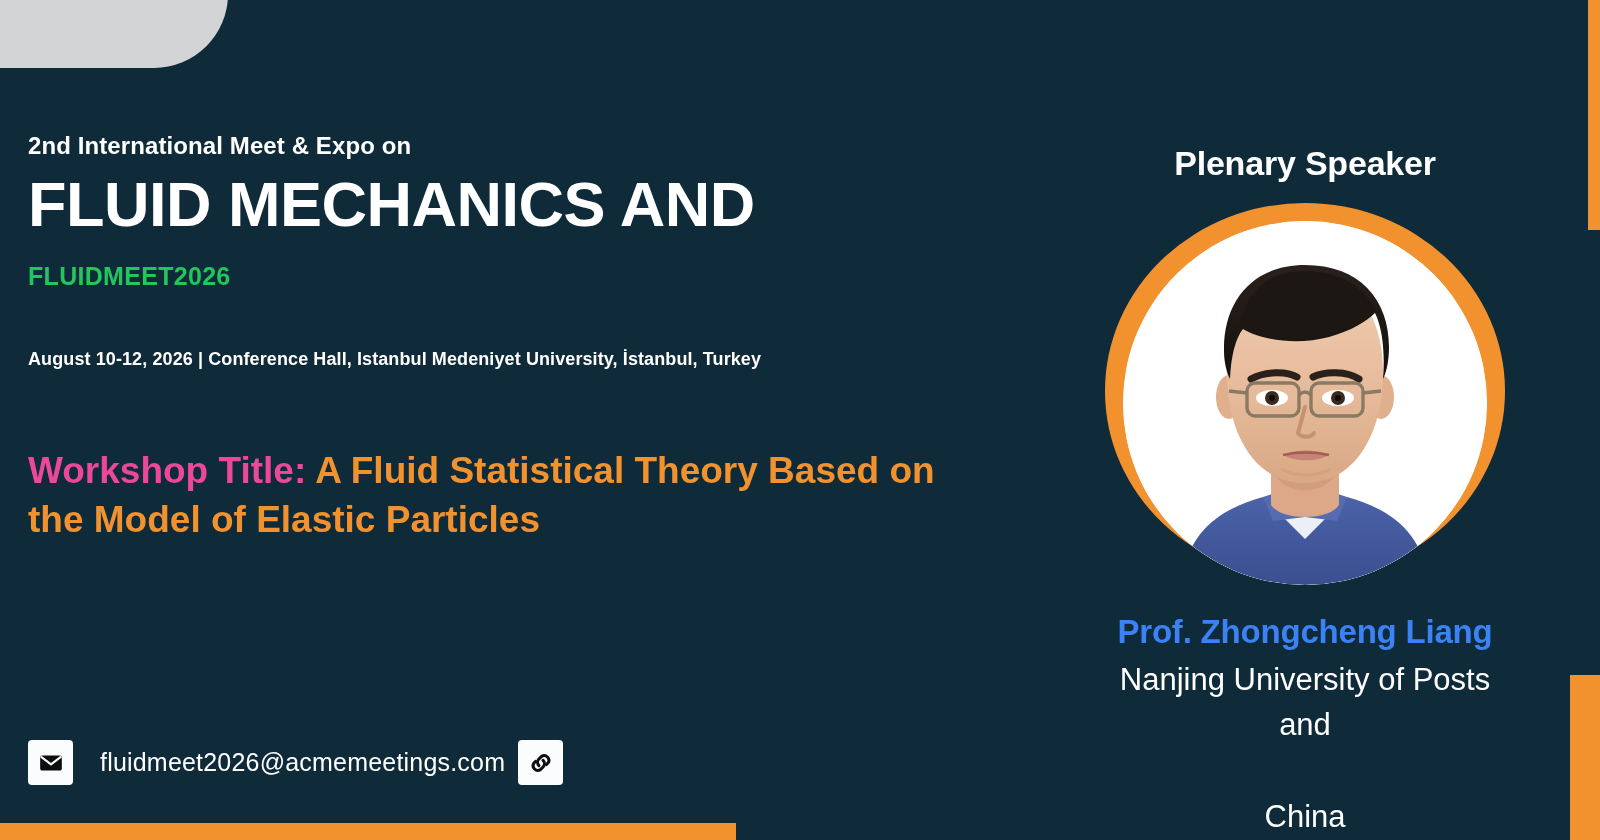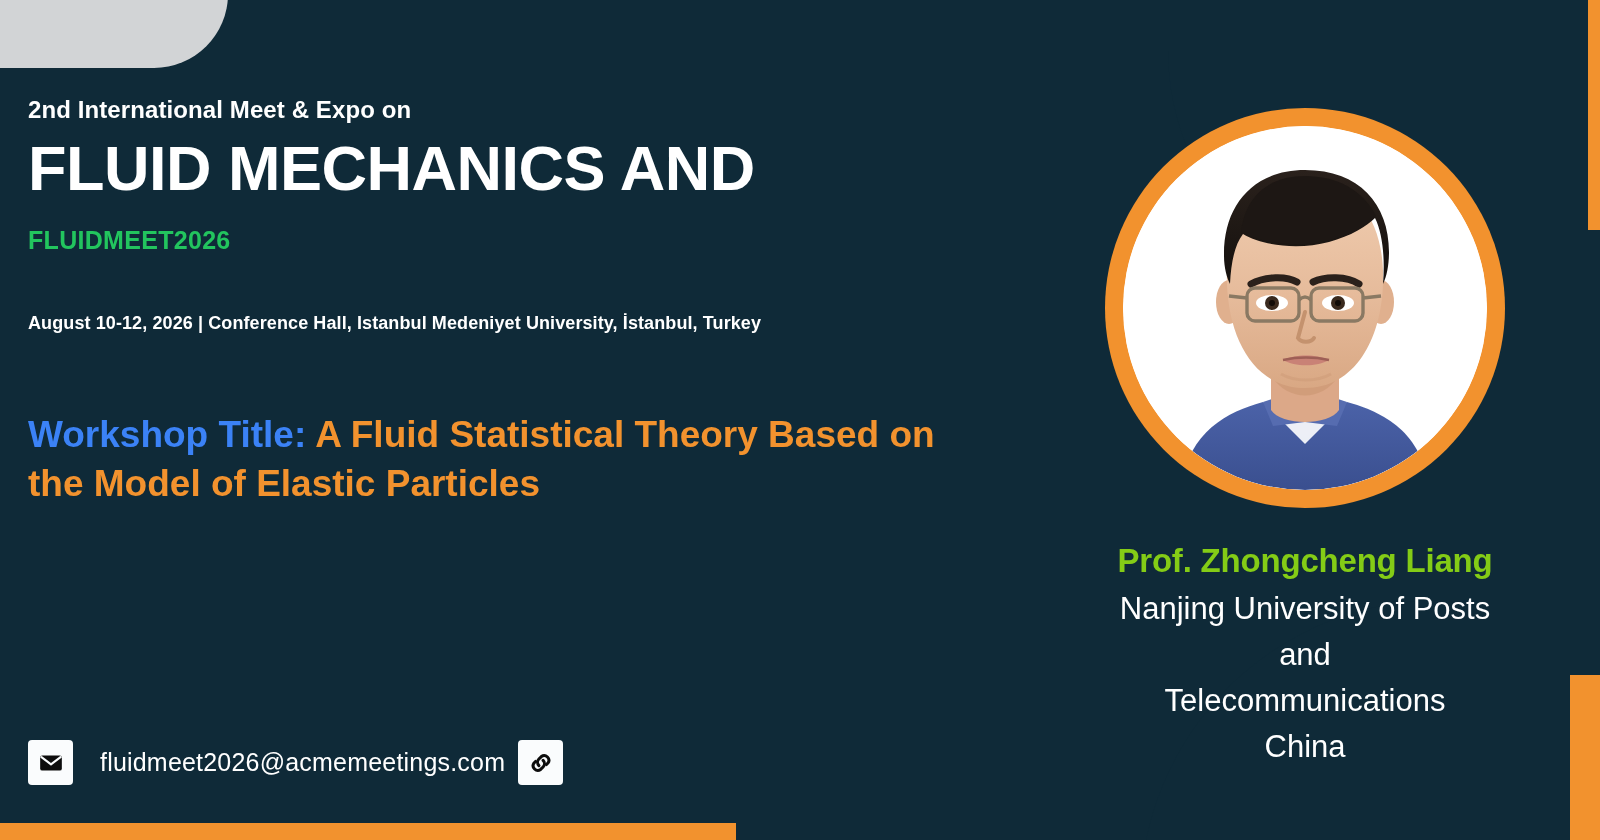--- a/index.html
+++ b/index.html
@@ -58,20 +58,21 @@
     width:736px; height:17px;
     background:#f2922e;
     z-index:3;
   }
 
   
   .content {
     position:absolute; inset:0;
     z-index:5;
     display:flex;
+    margin-top:36px;
   }
   .col-left {
     width:1010px;
     padding:96px 0 0 28px;
     display:flex; flex-direction:column;
   }
   .col-right {
     flex:1;
     padding-top:108px;
     display:flex; flex-direction:column; align-items:center;
@@ -102,21 +103,21 @@
     font-size:18px; font-weight:700;
     margin-top:58px;
     letter-spacing:.1px;
   }
   .workshop {
     margin-top:76px;
     font-size:37px; font-weight:700;
     line-height:1.33;
     max-width:960px;
   }
-  .workshop .w-label { color:#3b82f6; }
+  .workshop .w-label { color:#ec4899; }
   .workshop .w-value { color:#f2922e; }
 
   
   .contacts {
     margin-top:auto;
     margin-bottom:55px;
     display:flex; flex-direction:row; gap:13px;
   }
   .contact-row {
     display:flex; align-items:center; gap:27px;
@@ -160,21 +161,21 @@
   }
   .photo-inner {
     position:absolute; left:18px; top:18px;
     width:364px; height:364px;
     border-radius:50%;
     background:#ffffff;
     overflow:hidden;
   }
 
   .speaker-name {
-    color:#84cc16;
+    color:#3b82f6;
     font-size:33px; font-weight:700;
     margin-top:34px;
     letter-spacing:-0.2px;
     text-align:center;
   }
   .speaker-affil {
     color:#ffffff;
     font-size:31px; font-weight:400;
     line-height:1.48;
     text-align:center;
@@ -234,20 +235,21 @@
               </g>
             </svg>
           </span>
         </div>
 
       </div>
     </div>
 
     <div class="col-right">
 
+      <div class="plenary-heading">Plenary Speaker</div>
 
       <div class="photo-wrap">
         <div class="photo-ring"></div>
         <div class="photo-inner">
           <svg viewBox="0 0 364 364" width="364" height="364" aria-hidden="true">
             <defs>
               <clipPath id="circClip">
                   <circle cx="182" cy="182" r="182"></circle>
                 </clipPath>
               <linearGradient id="hairG" x1="0" y1="0" x2="0" y2="1">
@@ -311,19 +313,19 @@
               <path d="M158 248 C172 256 194 256 208 248" stroke="#cf9d79" stroke-width="3" fill="none" opacity=".6"></path>
             </g>
           </svg>
         </div>
       </div>
 
       <div class="speaker-name">Prof. Zhongcheng Liang</div>
 
       <div class="speaker-affil">
         <span>Nanjing University of Posts and</span><br>
-        <span>Telecommunications</span><br>
+        <br>
         <span>China</span>
       </div>
 
     </div>
   </div>
 </div>
 
 </body></html>

